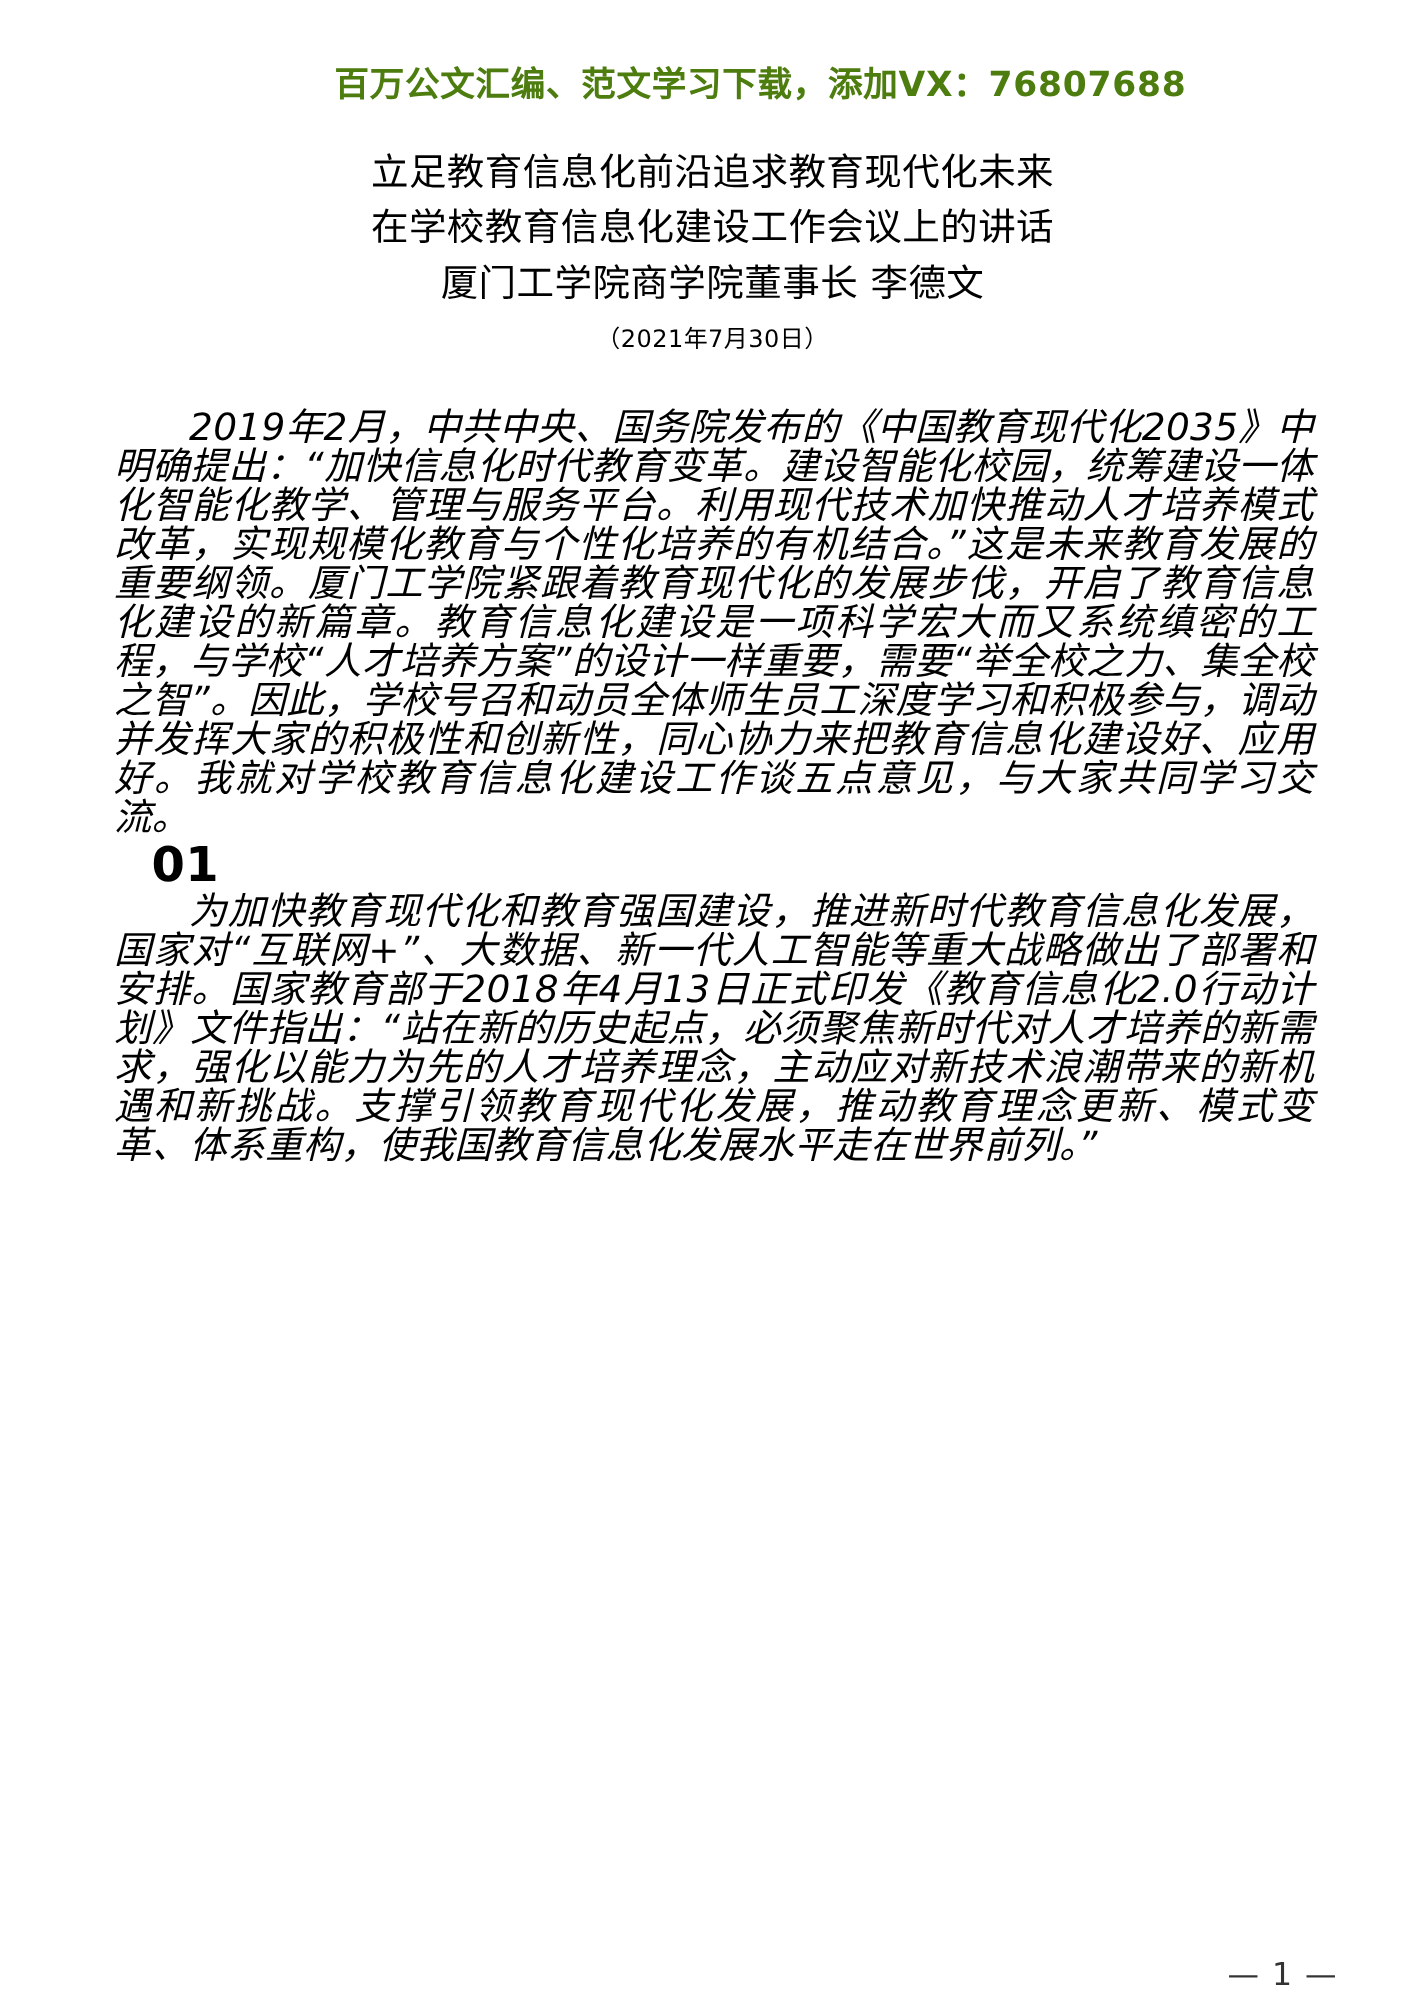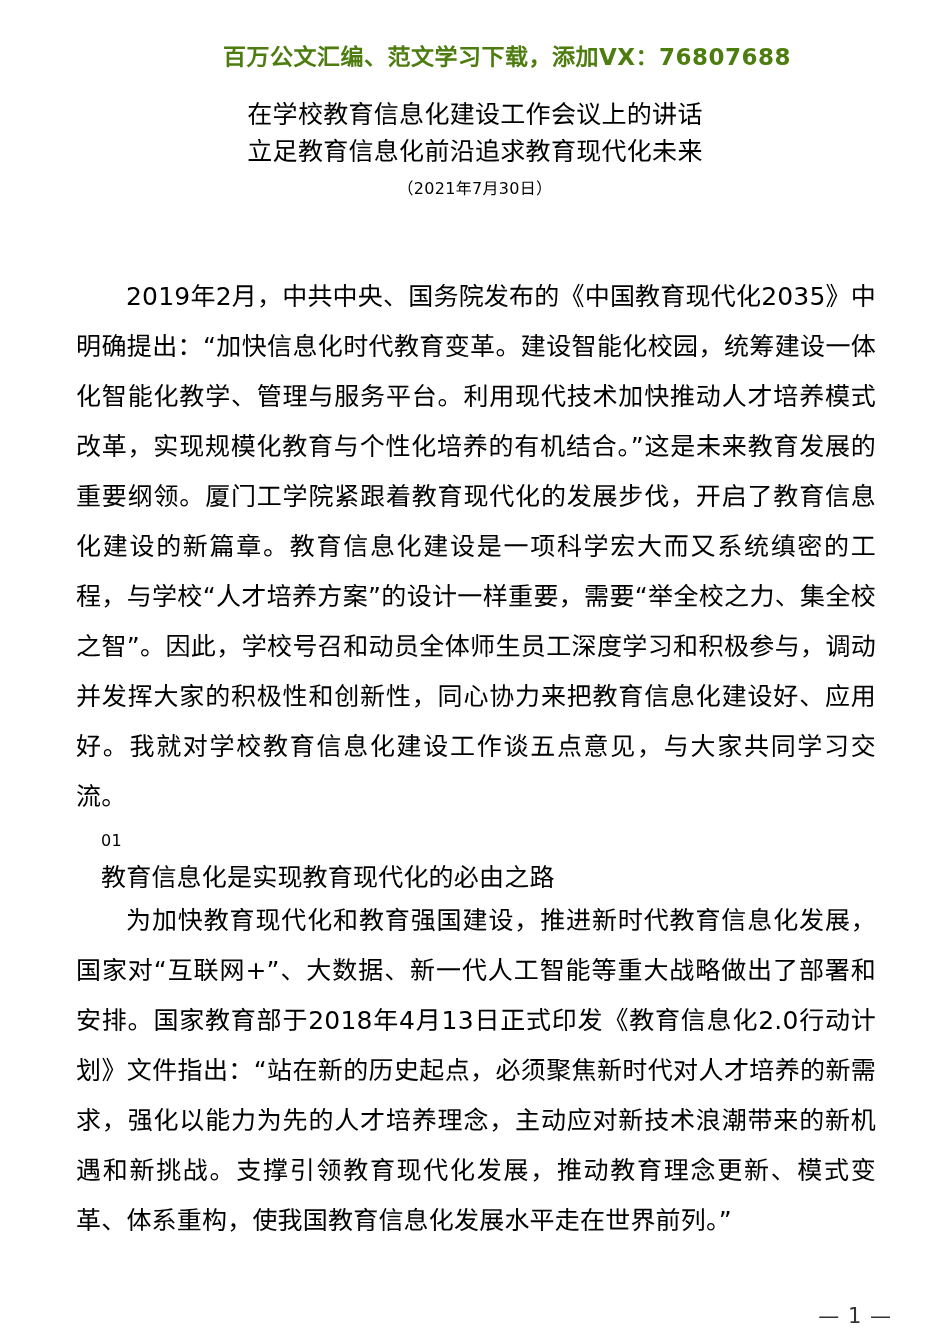--- a/index.html
+++ b/index.html
@@ -58,32 +58,34 @@
   
   .body-area {
     position: absolute;
     top: 272px;
     left: 76px;
     width: 800px;
   }
   p.para {
     margin: 0;
     font-size: 25px;
-    line-height: 50px;
+    line-height: 26px;
     text-align: justify;
     text-justify: inter-ideograph;
     text-indent: 50px;
     letter-spacing: 0.2px;
+    font-style: italic;
   }
   .section-num {
     margin: 0;
-    font-size: 16px;
+    font-size: 32px;
     line-height: 37.2px;
     text-indent: 25px;
     letter-spacing: 0.2px;
+    font-weight: bold;
   }
   .section-head {
     margin: 0;
     font-size: 25px;
     line-height: 37.2px;
     text-indent: 25px;
     letter-spacing: 0.2px;
     font-weight: normal;
   }
   .bold-run {
@@ -105,32 +107,32 @@
   }
 </style>
 </head>
 <body>
 
 <div class="page">
 
   <div class="promo-banner" style="color:#4d7c0f;margin-left:32px;">百万公文汇编、范文学习下载，添加VX：76807688</div>
 
   <div class="title-block">
+    <div class="title-line">立足教育信息化前沿追求教育现代化未来</div>
     <div class="title-line">在学校教育信息化建设工作会议上的讲话</div>
-    <div class="title-line">立足教育信息化前沿追求教育现代化未来</div>
+    <div class="title-line">厦门工学院商学院董事长  李德文</div>
     <div class="title-line date-line">（2021年7月30日）</div>
   </div>
 
   <div class="body-area">
 
     <p class="para">2019年2月，中共中央、国务院发布的《中国教育现代化2035》中明确提出：“加快信息化时代教育变革。建设智能化校园，统筹建设一体化智能化教学、管理与服务平台。利用现代技术加快推动人才培养模式改革，实现规模化教育与个性化培养的有机结合。”这是未来教育发展的重要纲领。厦门工学院紧跟着教育现代化的发展步伐，开启了教育信息化建设的新篇章。教育信息化建设是一项科学宏大而又系统缜密的工程，与学校“人才培养方案”的设计一样重要，需要“举全校之力、集全校之智”。因此，学校号召和动员全体师生员工深度学习和积极参与，调动并发挥大家的积极性和创新性，同心协力来把教育信息化建设好、应用好。我就对学校教育信息化建设工作谈五点意见，与大家共同学习交流。</p>
 
     <p class="section-num">01</p>
 
-    <p class="section-head">教育信息化是实现教育现代化的必由之路</p>
 
     <p class="para">为加快教育现代化和教育强国建设，推进新时代教育信息化发展，国家对“互联网+”、大数据、新一代人工智能等重大战略做出了部署和安排。国家教育部于2018年4月13日正式印发《教育信息化2.0行动计划》文件指出：“站在新的历史起点，必须聚焦新时代对人才培养的新需求，强化以能力为先的人才培养理念，主动应对新技术浪潮带来的新机遇和新挑战。支撑引领教育现代化发展，推动教育理念更新、模式变革、体系重构，使我国教育信息化发展水平走在世界前列。”</p>
 
 
 
   </div>
 
   <div class="page-footer">— 1 —</div>
 
 </div>

